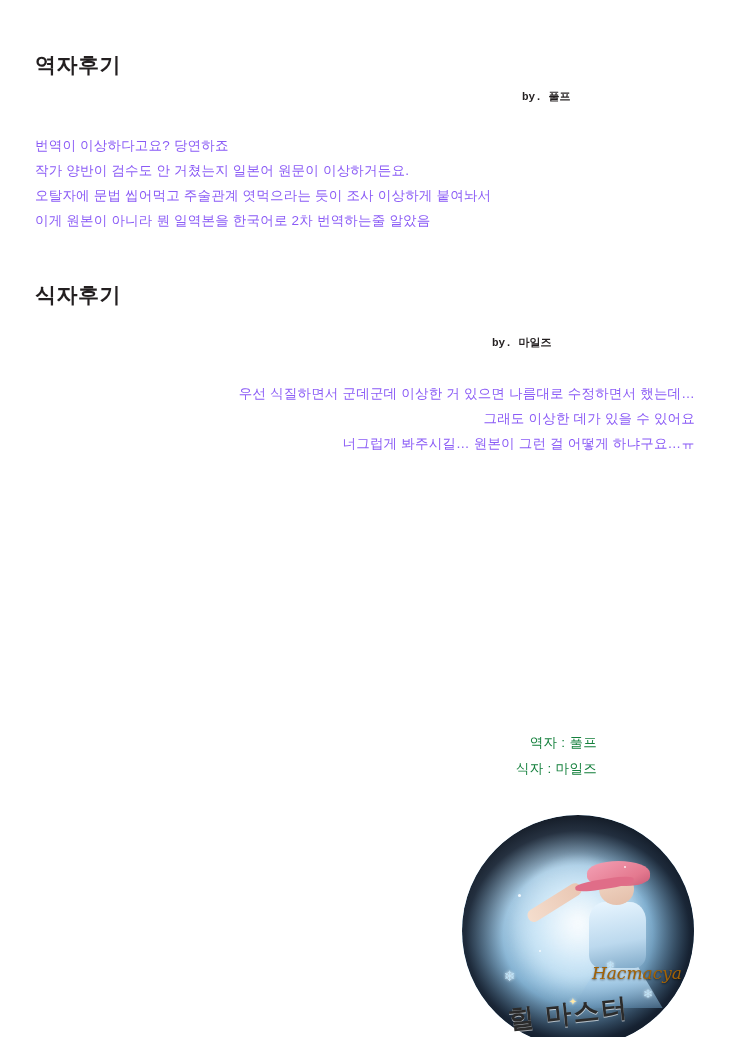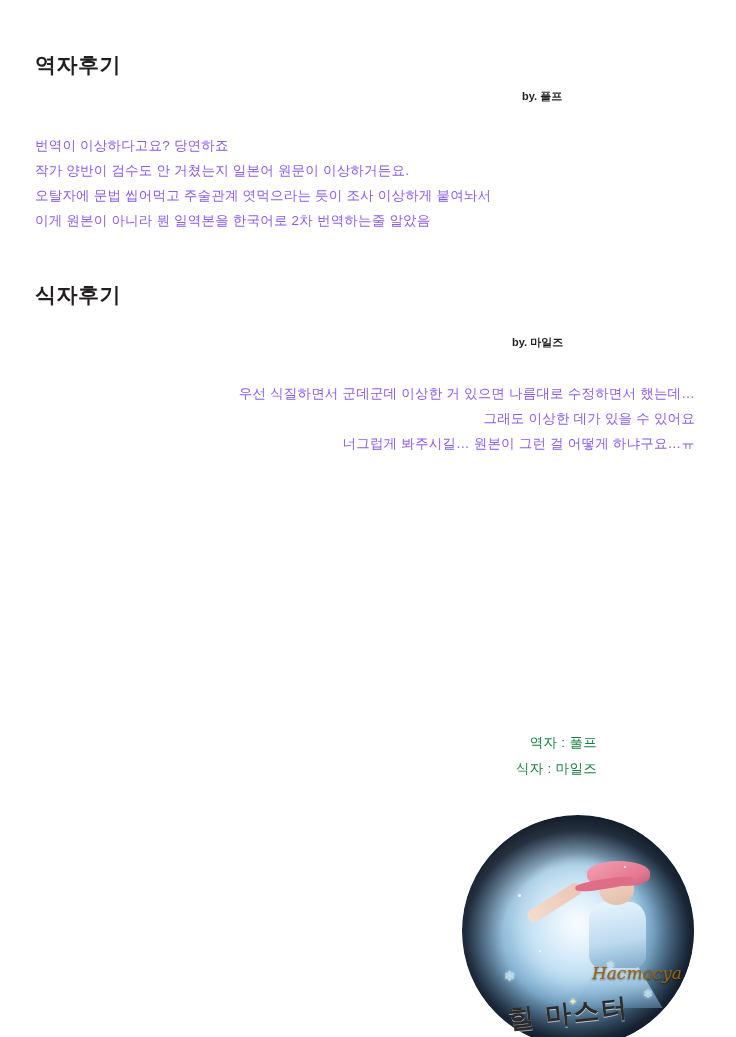--- a/index.html
+++ b/index.html
@@ -34,23 +34,24 @@
   }
   #title-translator { left: 35px; top: 36px; }
   #title-typesetter { left: 35px; top: 266px; }
 
   .credit-line {
     position: absolute;
     font-size: 11px;
     font-weight: bold;
     color: #231f20;
     white-space: nowrap;
+    font-family: Liberation Mono, monospace;
   }
   #credit-translator { left: 522px; top: 74px; }
-  #credit-typesetter { left: 512px; top: 320px; }
+  #credit-typesetter { left: 492px; top: 320px; }
 
   
   .body-block {
     position: absolute;
     left: 35px;
     font-size: 13.5px;
     line-height: 25px;
     color: #8b5cf6;
     white-space: pre-wrap;
     letter-spacing: 0.2px;

